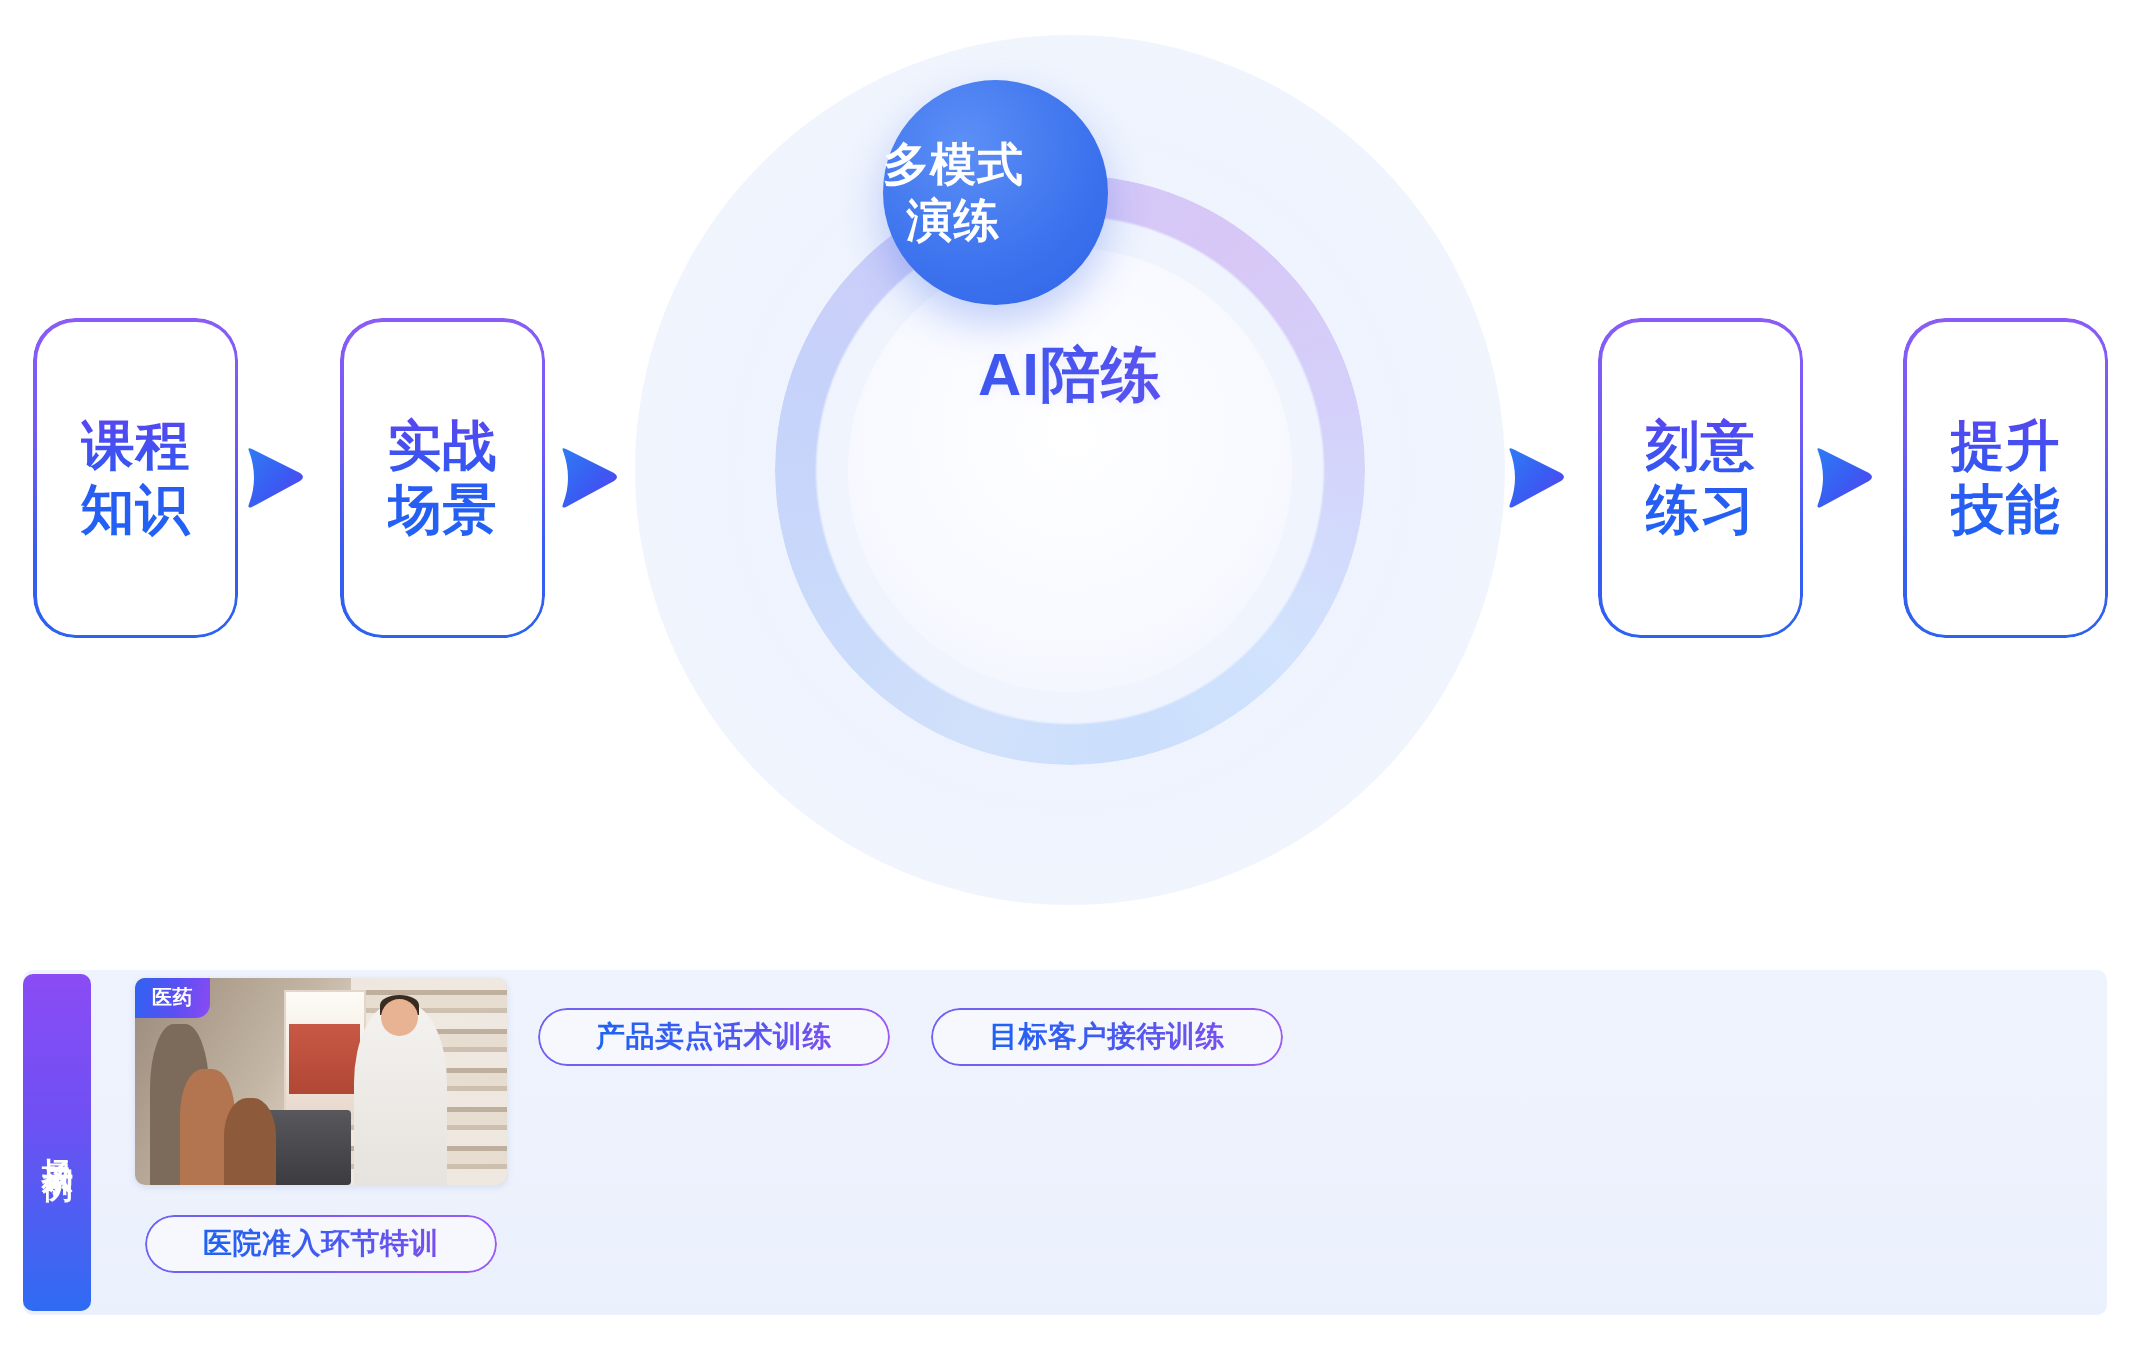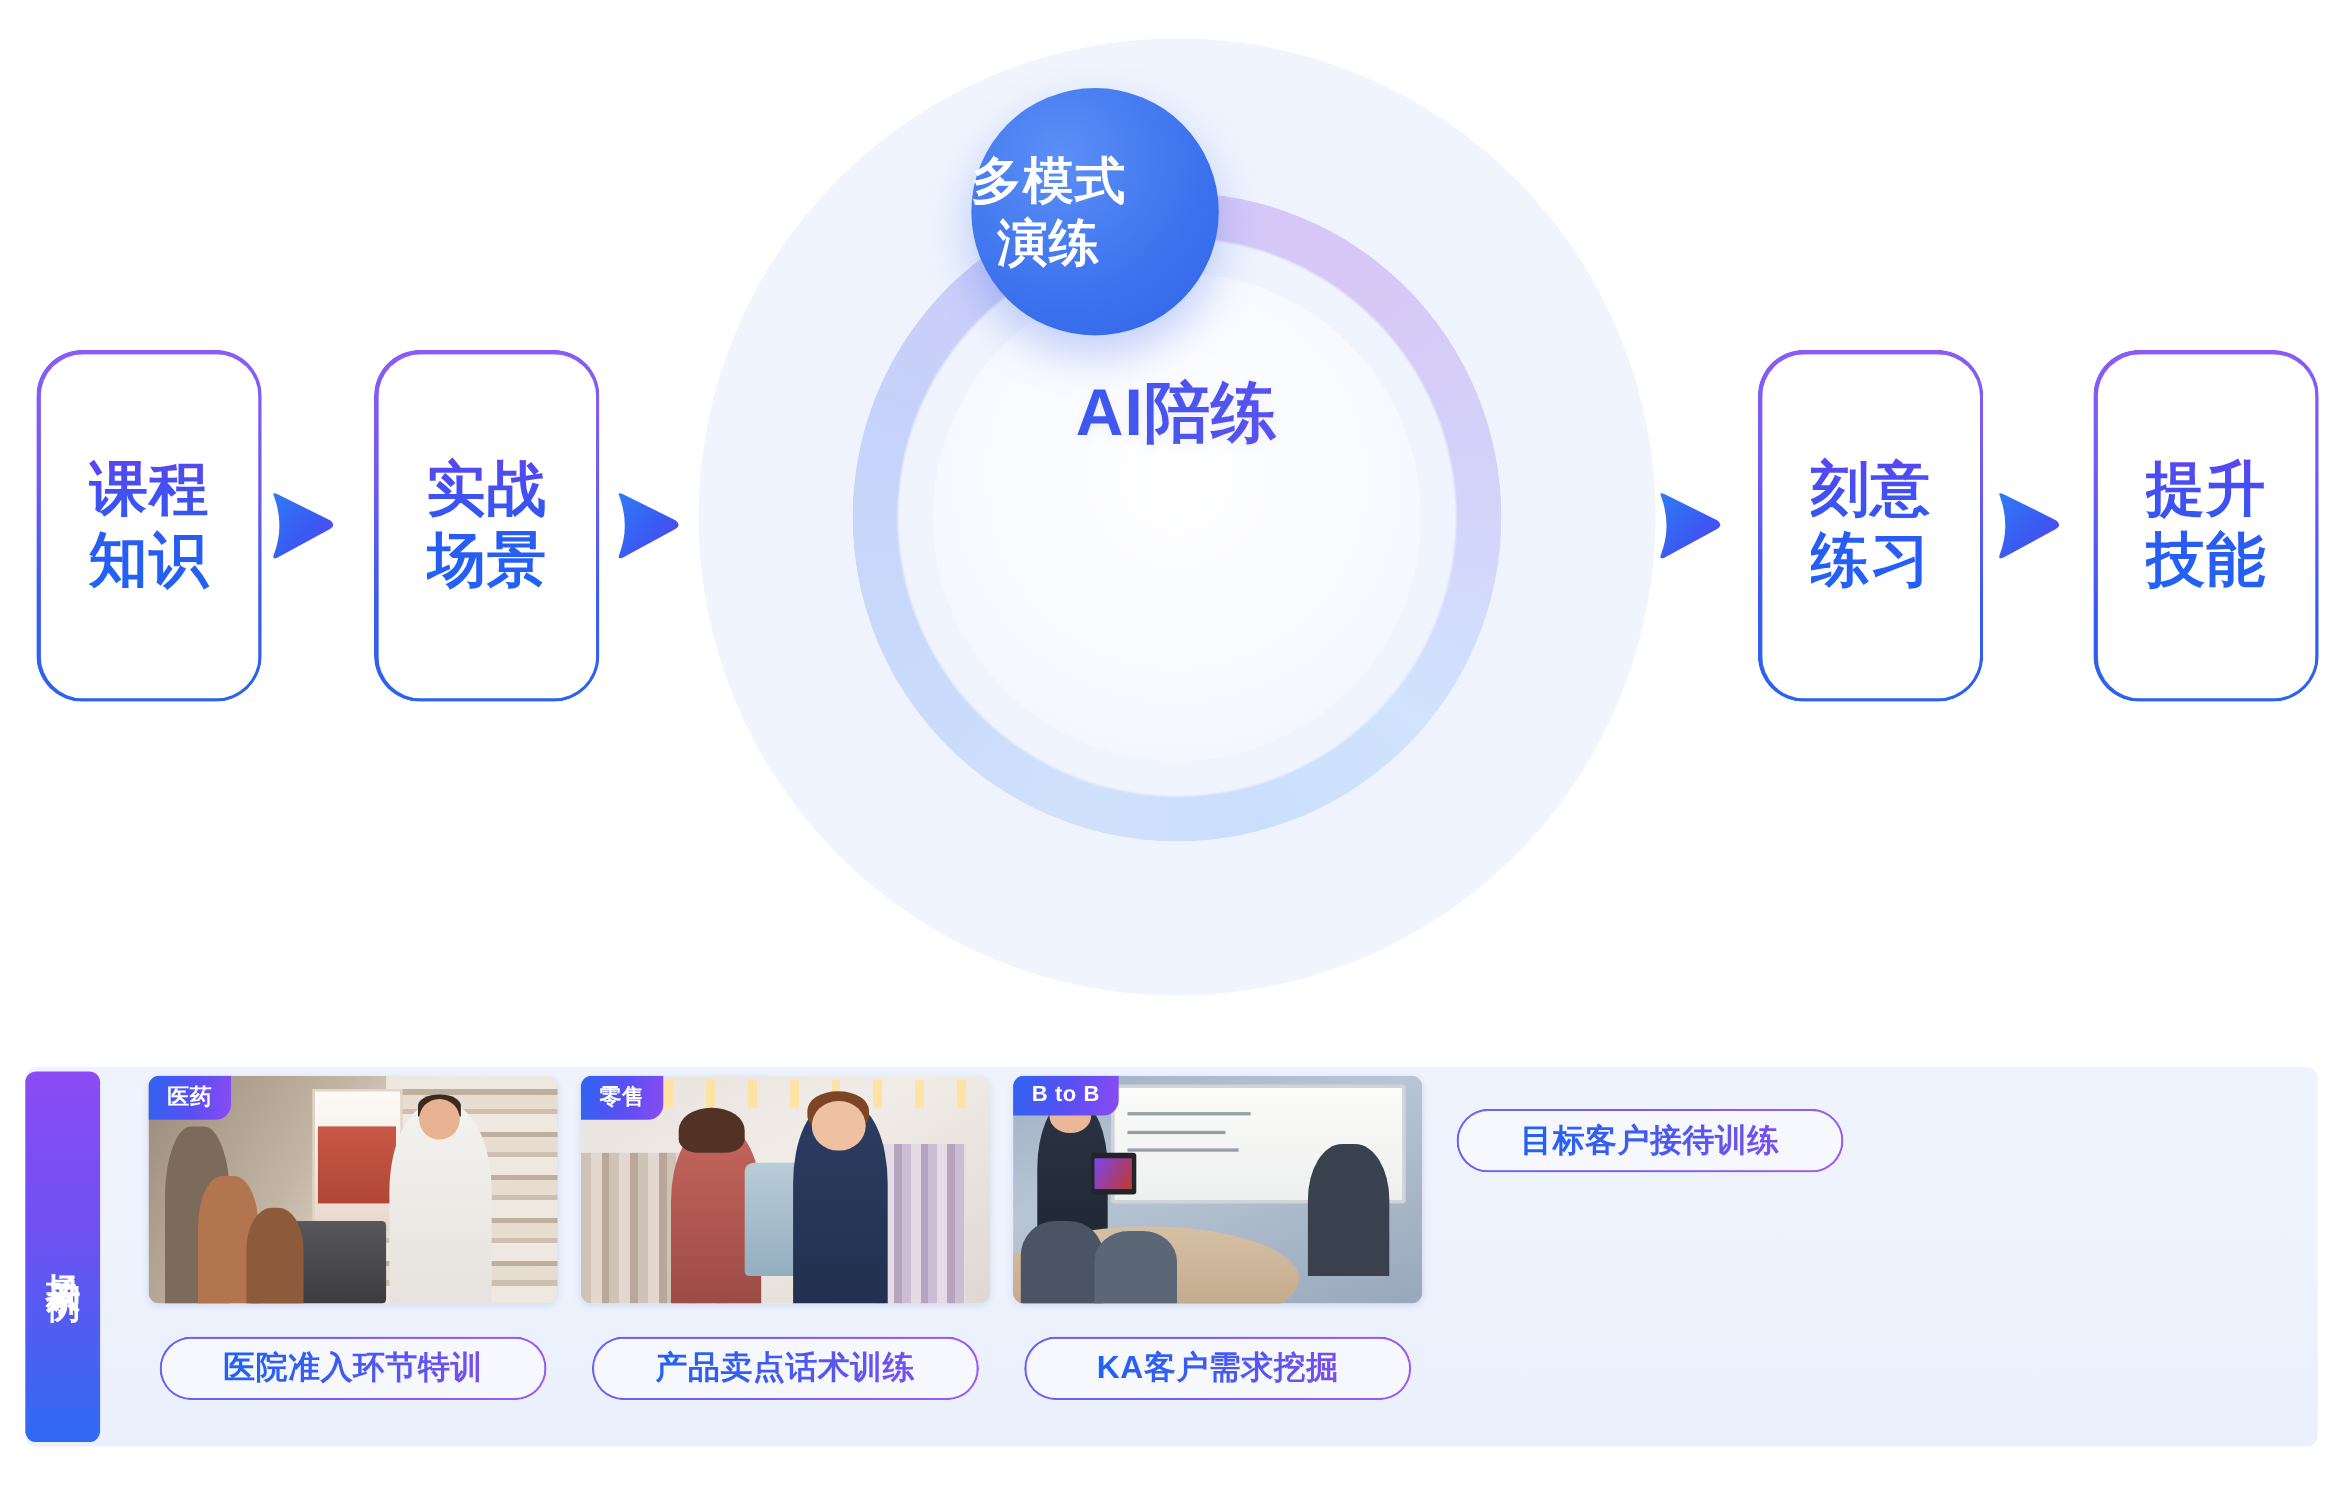--- a/index.html
+++ b/index.html
@@ -404,63 +404,25 @@
           <div class="sc-layer c3"></div>
         </div>
         <div class="card-badge">医药</div>
       </div>
       <div class="card-pill">
         <span class="card-pill-label">医院准入环节特训</span>
       </div>
     </div>
 
     <div class="scenario-card">
-      <div class="card-thumb">
-        <div class="scene sc2">
-          <div class="sc-layer lights"></div>
-          <div class="sc-layer rack"></div>
-          <div class="sc-layer rack2"></div>
-          <div class="sc-layer cust"></div>
-          <div class="sc-layer cust-hair"></div>
-          <div class="sc-layer jacket"></div>
-          <div class="sc-layer sales"></div>
-          <div class="sc-layer sales-hair"></div>
-          <div class="sc-layer sales-head"></div>
-        </div>
-        <div class="card-badge">零售</div>
-      </div>
       <div class="card-pill">
         <span class="card-pill-label">产品卖点话术训练</span>
       </div>
     </div>
 
-    <div class="scenario-card">
-      <div class="card-thumb">
-        <div class="scene sc3">
-          <div class="sc-layer wboard"></div>
-          <div class="sc-layer wline wl1"></div>
-          <div class="sc-layer wline wl2"></div>
-          <div class="sc-layer wline wl3"></div>
-          <div class="sc-layer presenter"></div>
-          <div class="sc-layer pres-hair"></div>
-          <div class="sc-layer pres-head"></div>
-          <div class="sc-layer tablet"></div>
-          <div class="sc-layer tablet-s"></div>
-          <div class="sc-layer a3"></div>
-          <div class="sc-layer table"></div>
-          <div class="sc-layer hole"></div>
-          <div class="sc-layer a1"></div>
-          <div class="sc-layer a2"></div>
-        </div>
-        <div class="card-badge">B to B</div>
-      </div>
-      <div class="card-pill">
-        <span class="card-pill-label">KA客户需求挖掘</span>
-      </div>
-    </div>
 
     <div class="scenario-card">
       <div class="card-pill">
         <span class="card-pill-label">目标客户接待训练</span>
       </div>
     </div>
 
 
   </div>
 </div>

